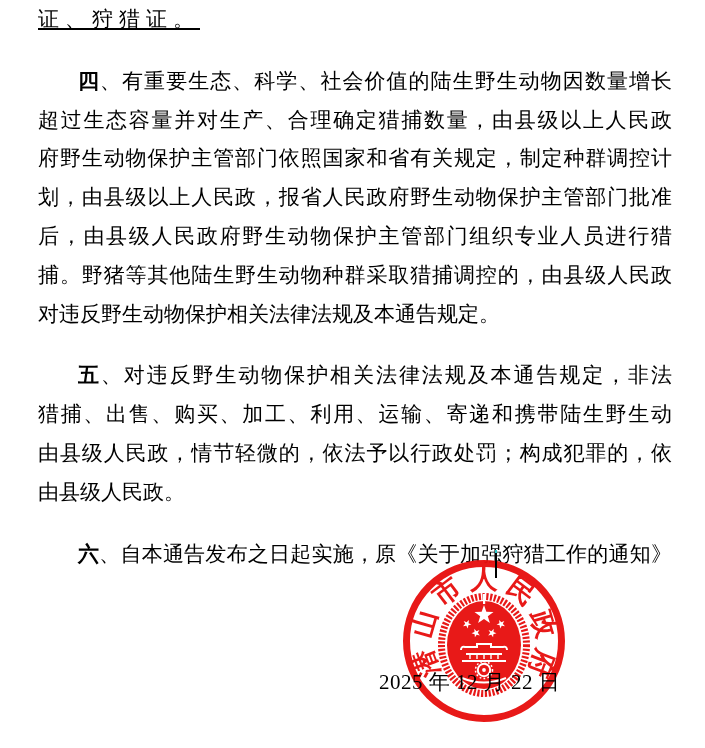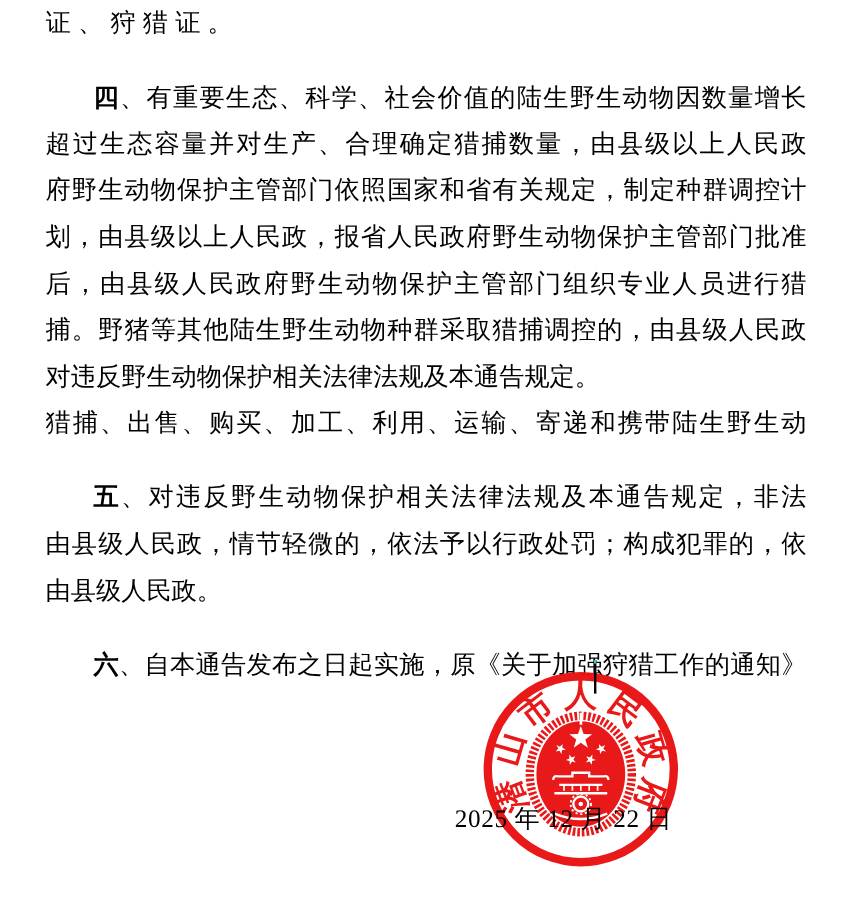--- a/index.html
+++ b/index.html
@@ -25,21 +25,21 @@
     overflow: hidden;
     white-space: nowrap;
   }
   .line.full, .line.full-indent {
     white-space: normal;
     text-align: justify;
     text-align-last: justify;
     text-justify: inter-character;
   }
   .line.full-indent { text-indent: 40px; margin-top: 23px; }
-  .line.tail { letter-spacing: 6px; }
+  .line.tail { letter-spacing: 6px; text-decoration: underline; }
   .line b { font-weight: bold; font-family: "Liberation Sans", "DejaVu Sans", sans-serif; }
   
   #date {
     position: absolute;
     left: 379px;
     top: 668px;
     font-size: 21px;
     letter-spacing: 0.5px;
     line-height: 28px;
     z-index: 3;
@@ -80,22 +80,22 @@
 
 <div id="textblock">
     <div class="line tail">证、狩猎证。</div>
     <div class="line full-indent"><b>四</b>、有重要生态、科学、社会价值的陆生野生动物因数量增长</div>
     <div class="line full">超过生态容量并对生产、合理确定猎捕数量，由县级以上人民政</div>
     <div class="line full">府野生动物保护主管部门依照国家和省有关规定，制定种群调控计</div>
     <div class="line full">划，由县级以上人民政，报省人民政府野生动物保护主管部门批准</div>
     <div class="line full">后，由县级人民政府野生动物保护主管部门组织专业人员进行猎</div>
     <div class="line full">捕。野猪等其他陆生野生动物种群采取猎捕调控的，由县级人民政</div>
     <div class="line plain">对违反野生动物保护相关法律法规及本通告规定。</div>
+    <div class="line full-indent"><b>五</b>、对违反野生动物保护相关法律法规及本通告规定，非法</div>
     <div class="line full">猎捕、出售、购买、加工、利用、运输、寄递和携带陆生野生动</div>
-    <div class="line full-indent"><b>五</b>、对违反野生动物保护相关法律法规及本通告规定，非法</div>
     <div class="line full">由县级人民政，情节轻微的，依法予以行政处罚；构成犯罪的，依</div>
     <div class="line plain">由县级人民政。</div>
     <div class="line full-indent"><b>六</b>、自本通告发布之日起实施，原《关于加强狩猎工作的通知》</div>
   </div>
 
 <svg id="seal" width="170" height="170" viewBox="0 0 170 170">
   <defs>
     <path id="star" d="M0,-10 L2.35,-3.24 L9.51,-3.09 L3.8,1.24 L5.88,8.09 L0,4 L-5.88,8.09 L-3.8,1.24 L-9.51,-3.09 L-2.35,-3.24 Z"></path>
   </defs>
 

